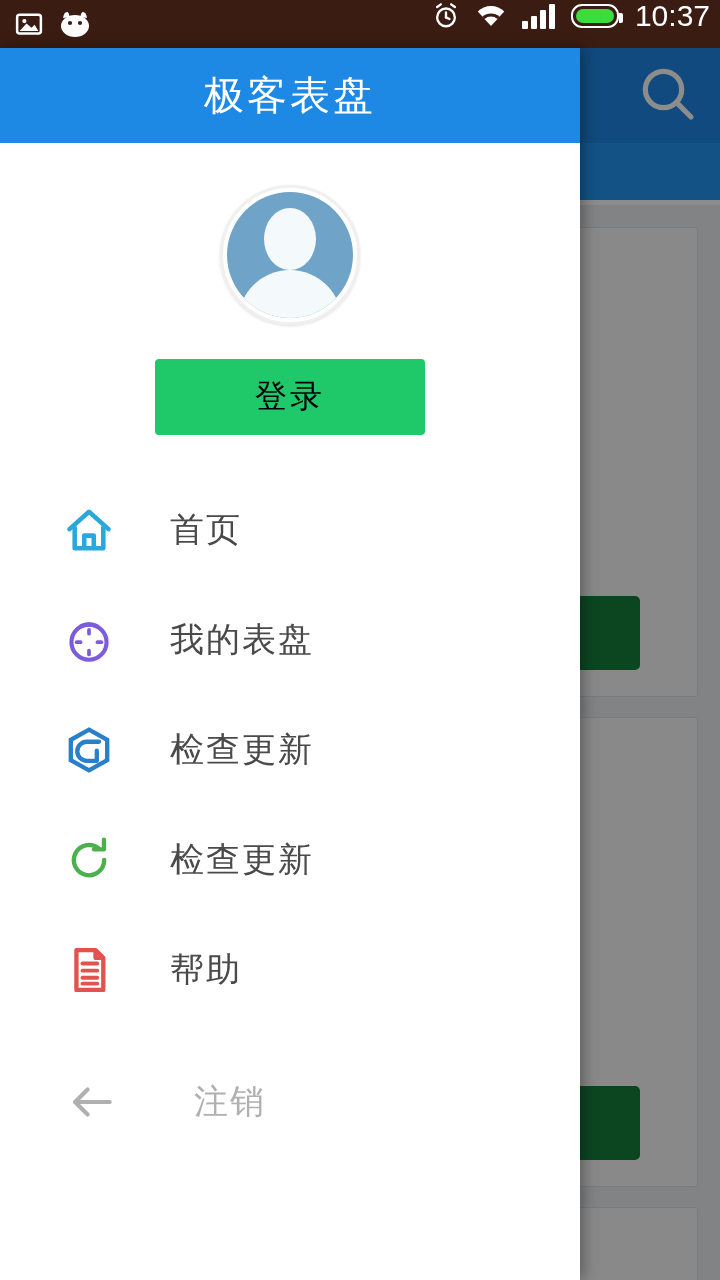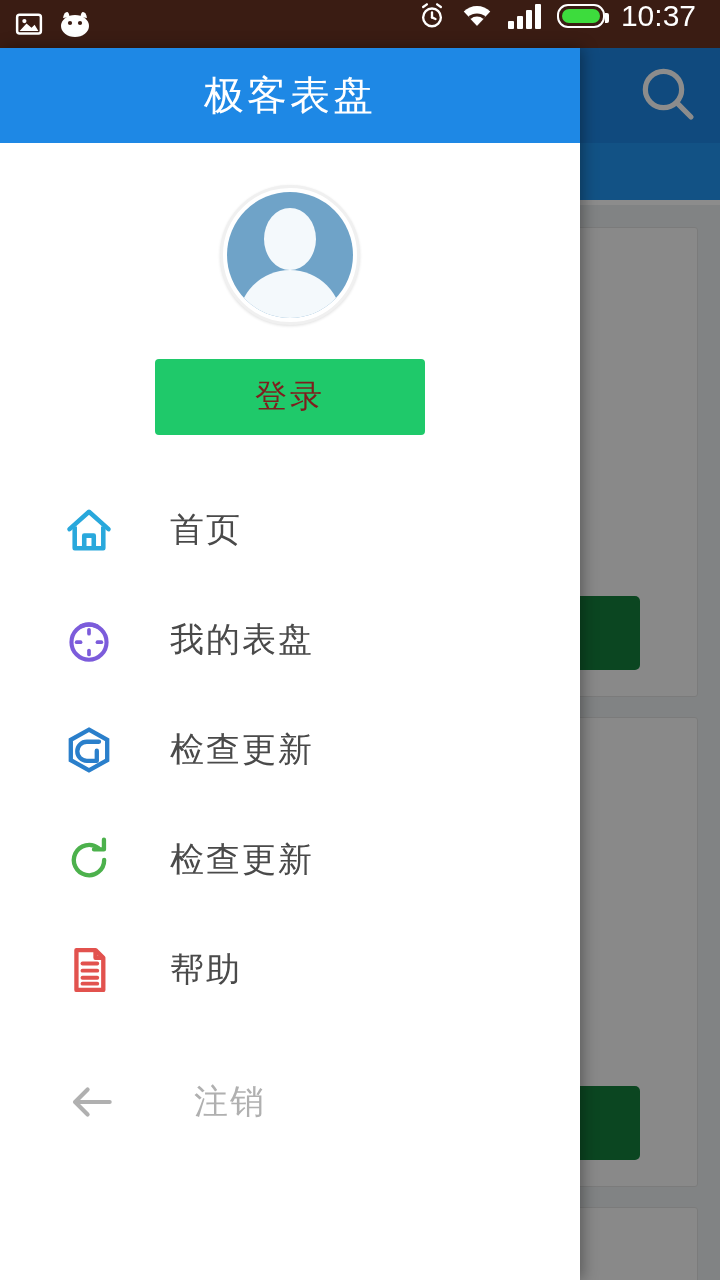--- a/index.html
+++ b/index.html
@@ -88,21 +88,21 @@
   }
   #scrim { position:absolute; inset:0; background:rgba(0,0,0,0.45); }
 
   
   #status-bar {
     position:absolute; top:0; left:0; width:720px; height:48px;
     background:#3a1c13; color:#fff; z-index:40;
   }
   .sb-left { position:absolute; left:14px; top:0; height:48px;
              display:flex; align-items:center; gap:14px; }
-  .sb-right{ position:absolute; right:24px; top:0; height:32px;
+  .sb-right{ position:absolute; right:10px; top:0; height:32px;
              display:flex; align-items:center; gap:16px; }
   .sb-time { font-size:30px; letter-spacing:0; color:#fff; }
   .sig-bars { display:flex; align-items:flex-end; gap:3px; height:26px; }
   .sig-bars i { display:block; width:6px; background:#fff; border-radius:1px; }
   .sig-bars i:nth-child(1){height:8px;}
   .sig-bars i:nth-child(2){height:13px;}
   .sig-bars i:nth-child(3){height:19px;}
   .sig-bars i:nth-child(4){height:25px;}
   .batt { position:relative; width:48px; height:24px;
           border:2px solid #fff; border-radius:11px; }
@@ -139,21 +139,21 @@
     position:absolute; left:50%; top:16px; transform:translateX(-50%);
     width:52px; height:62px; background:#f4f9fc; border-radius:50%;
   }
   #avatar .body {
     position:absolute; left:50%; bottom:-28px; transform:translateX(-50%);
     width:104px; height:76px; background:#f4f9fc; border-radius:52px 52px 0 0;
   }
   #login-btn {
     width:270px; height:76px; margin:34px auto 12px;
     background:#1fc96a; border-radius:4px; border:none;
-    color:#7f1d1d; font-size:32px; letter-spacing:3px;
+    color:#000000; font-size:32px; letter-spacing:3px;
     font-family:inherit; display:block; cursor:pointer;
   }
 
   #menu { margin-top:40px; }
   .menu-item {
     display:flex; align-items:center; height:110px; padding-left:62px;
     cursor:pointer;
   }
   .menu-icon {
     width:54px; height:54px; flex:0 0 54px;

